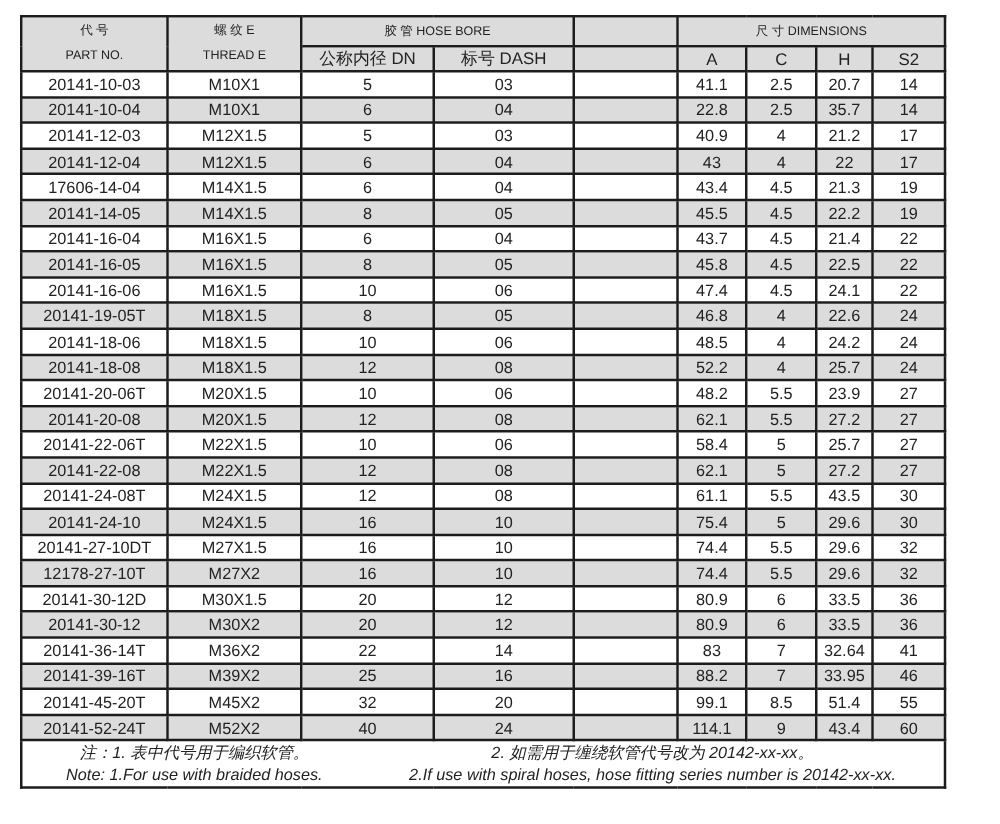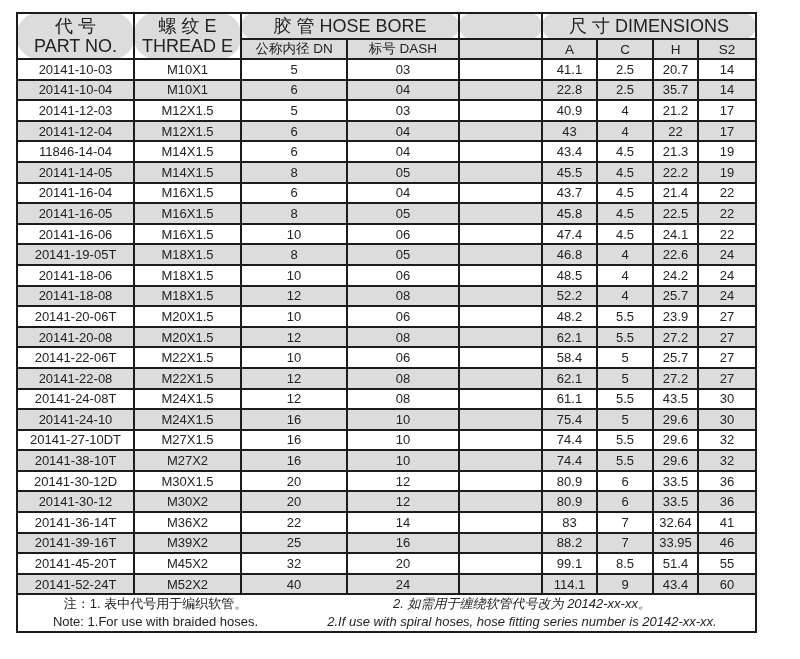--- a/index.html
+++ b/index.html
@@ -28,39 +28,39 @@
   table.spec th, table.spec td {
     border: 2px solid #1c1c1c;
     text-align: center;
     vertical-align: middle;
     padding: 0 2px;
     overflow: hidden;
     white-space: nowrap;
     font-weight: normal;
   }
   thead th { background: #dcdcdc; }
-  thead tr.h1 th { height: 22px; font-size: 18px; border-radius: 21px; }
+  thead tr.h1 th { height: 22px; font-size: 10px; }
   thead tr.h2 th { height: 18px; font-size: 13.5px; margin-top: 16px; }
   thead th .two-line div { line-height: 20px; }
   tbody td { height: 18.6px; }
   tbody tr.stripe-odd  td { background: #ffffff; }
   tbody tr.stripe-even td { background: #dcdcdc; }
   tfoot td {
     background: #ffffff;
     text-align: left;
     padding: 3px 6px 4px 6px;
     height: 36px;
     white-space: nowrap;
   }
   .note-line {
     display: flex;
     line-height: 18px;
     font-size: 13px;
   }
-  .note-left  { width: 271px; flex: 0 0 auto; }
+  .note-left  { width: 271px; flex: 0 0 auto; font-style: italic; }
   .note-right { flex: 1 1 auto; font-style: italic; }
 </style>
 </head>
 <body>
 
 <div class="sheet">
   <table class="spec">
     <colgroup>
       <col style="width:117px">
       <col style="width:107px">
@@ -139,21 +139,21 @@
           <td>M12X1.5</td>
           <td>6</td>
           <td>04</td>
           <td></td>
           <td>43</td>
           <td>4</td>
           <td>22</td>
           <td>17</td>
         </tr>
         <tr class="stripe-odd">
-          <td>11846-14-04</td>
+          <td>17606-14-04</td>
           <td>M14X1.5</td>
           <td>6</td>
           <td>04</td>
           <td></td>
           <td>43.4</td>
           <td>4.5</td>
           <td>21.3</td>
           <td>19</td>
         </tr>
         <tr class="stripe-even">
@@ -304,21 +304,21 @@
           <td>M27X1.5</td>
           <td>16</td>
           <td>10</td>
           <td></td>
           <td>74.4</td>
           <td>5.5</td>
           <td>29.6</td>
           <td>32</td>
         </tr>
         <tr class="stripe-even">
-          <td>20141-38-10T</td>
+          <td>12178-27-10T</td>
           <td>M27X2</td>
           <td>16</td>
           <td>10</td>
           <td></td>
           <td>74.4</td>
           <td>5.5</td>
           <td>29.6</td>
           <td>32</td>
         </tr>
         <tr class="stripe-odd">

